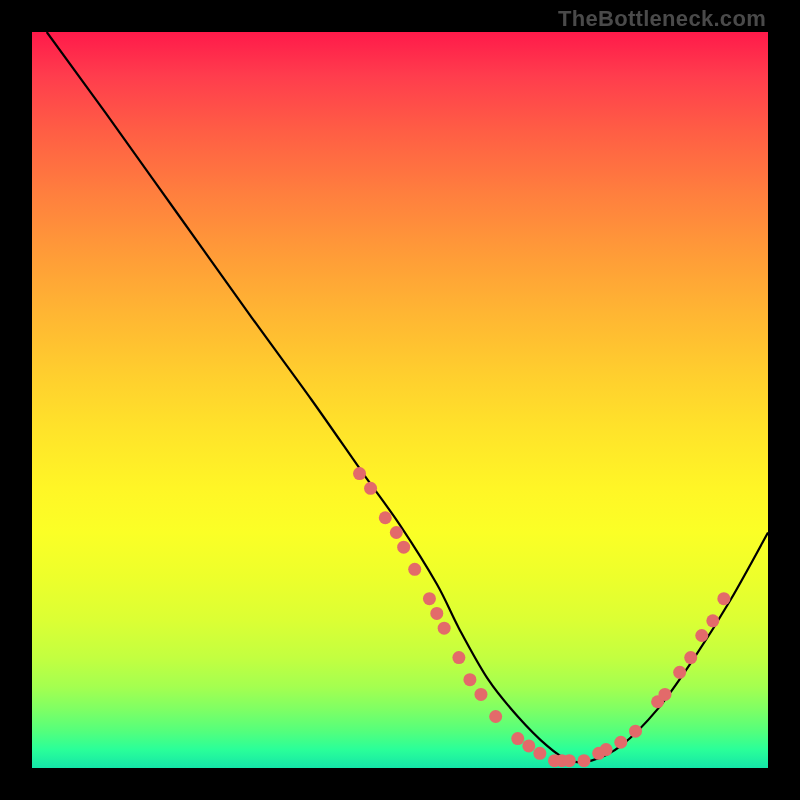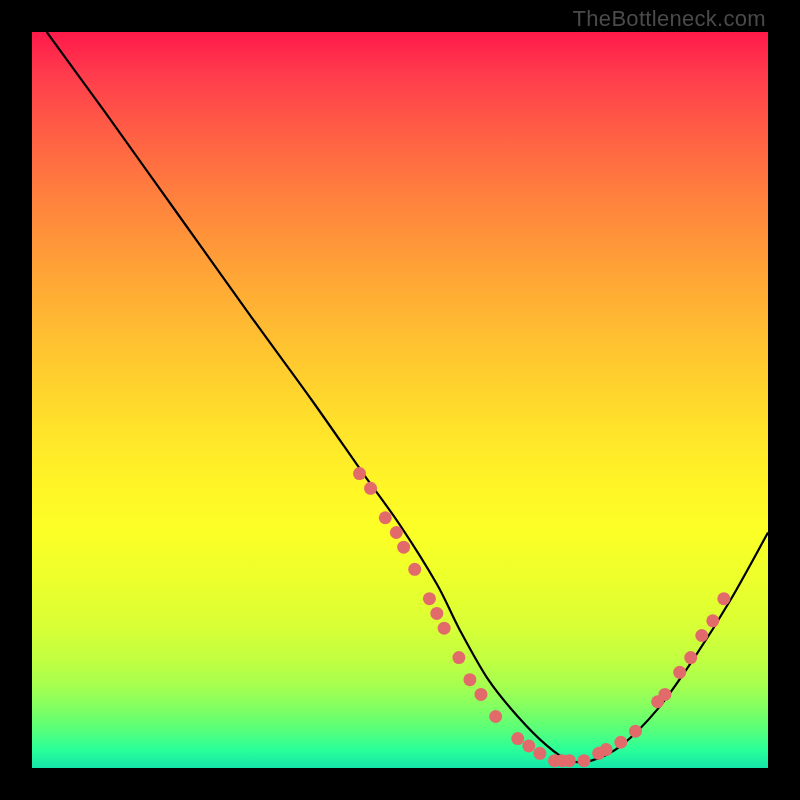--- a/index.html
+++ b/index.html
@@ -51,21 +51,21 @@
       #2aff99 97.5%,
       #14e5a8 100%
     );
   }
   .watermark {
     position: absolute;
     top: 6px;
     right: 34px;
     color: #4a4a4a;
     font-size: 22px;
-    font-weight: normal;
+    font-weight: bold;
     letter-spacing: 0.3px;
   }
   svg.curve {
     position: absolute;
     left: 0;
     top: 0;
     width: 100%;
     height: 100%;
   }
 </style>

